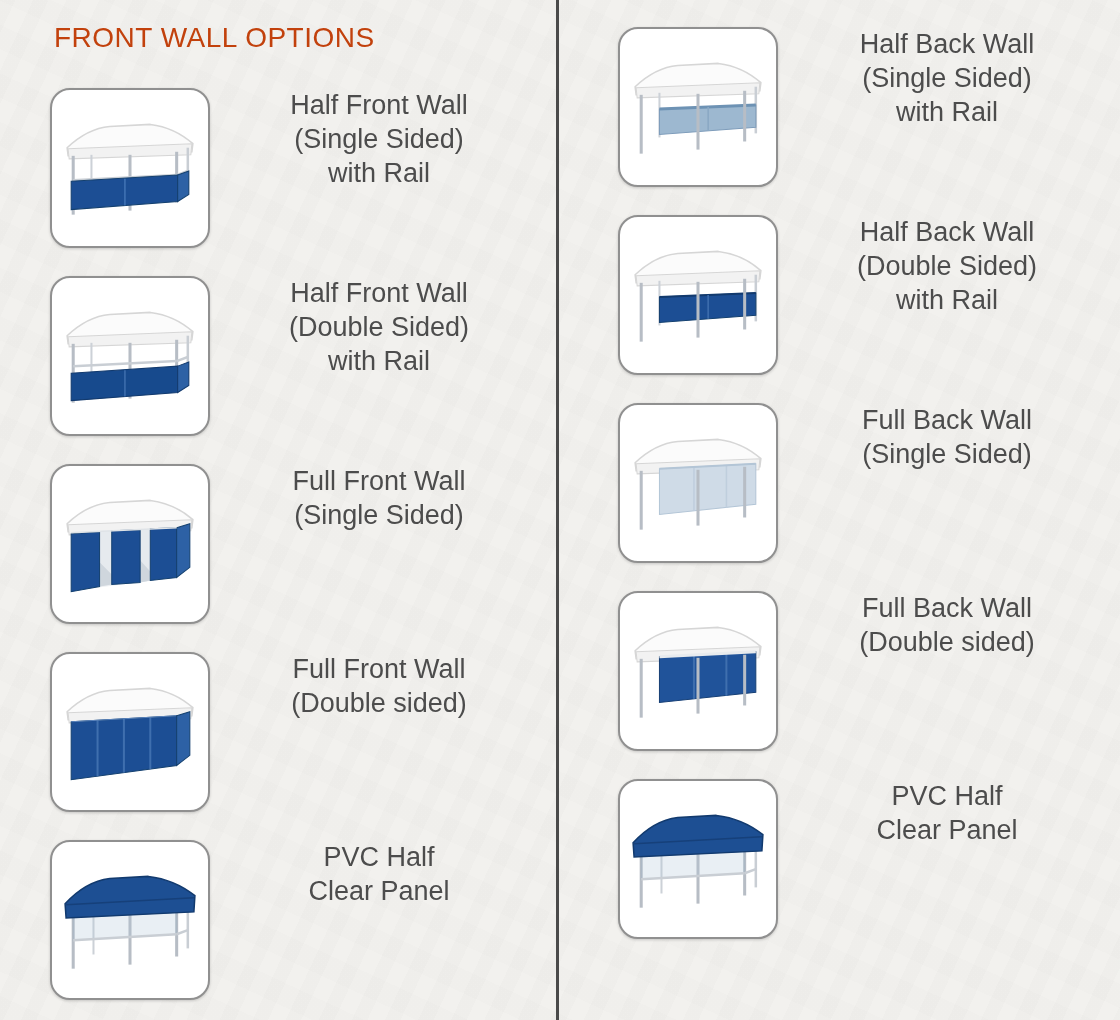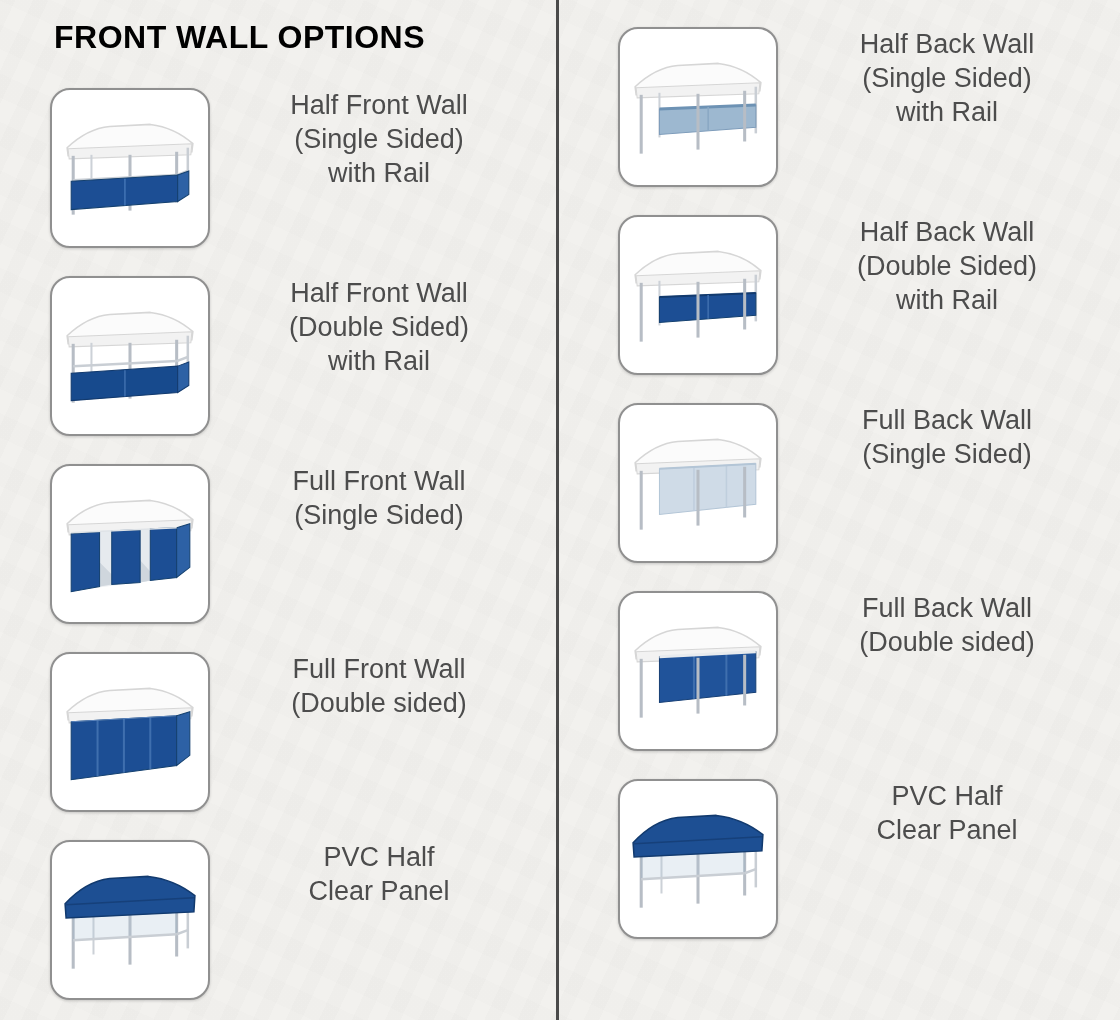--- a/index.html
+++ b/index.html
@@ -9,21 +9,21 @@
     background-image:
       repeating-linear-gradient(115deg, rgba(0,0,0,0.012) 0 14px, rgba(255,255,255,0.02) 14px 30px),
       repeating-linear-gradient(25deg, rgba(0,0,0,0.008) 0 22px, rgba(255,255,255,0.015) 22px 44px);
     font-family:"Liberation Sans", sans-serif;
   }
   .divider{position:absolute;left:556px;top:0;width:3px;height:1020px;background:#4a4a4a;}
   .col{position:absolute;top:0;width:512px;}
   .col-left{left:30px;}
   .col-right{left:598px;}
   .hdr{
-    padding:14px 0 0 24px;font-size:32px;font-weight:bold;color:#000000;
+    padding:14px 0 0 24px;font-size:28px;font-weight:normal;color:#c2410c;
     letter-spacing:0.5px;line-height:47px;white-space:nowrap;
   }
   .rows{margin-top:27px;}
   .row{display:flex;height:161px;margin:0 0 27px 20px;}
   .card{
     flex:0 0 160px;width:160px;height:160px;box-sizing:border-box;
     background:#ffffff;border:2px solid #909090;border-radius:20px;
     box-shadow:0 1px 3px rgba(0,0,0,0.18);
     display:flex;align-items:center;justify-content:center;
   }

